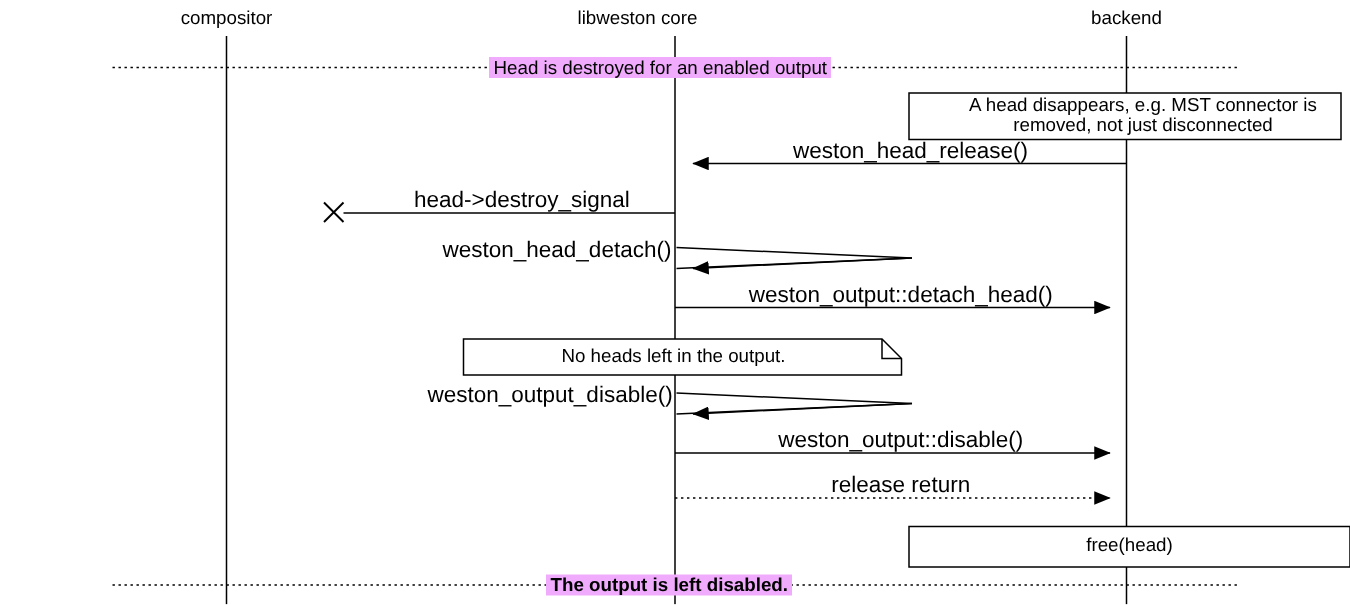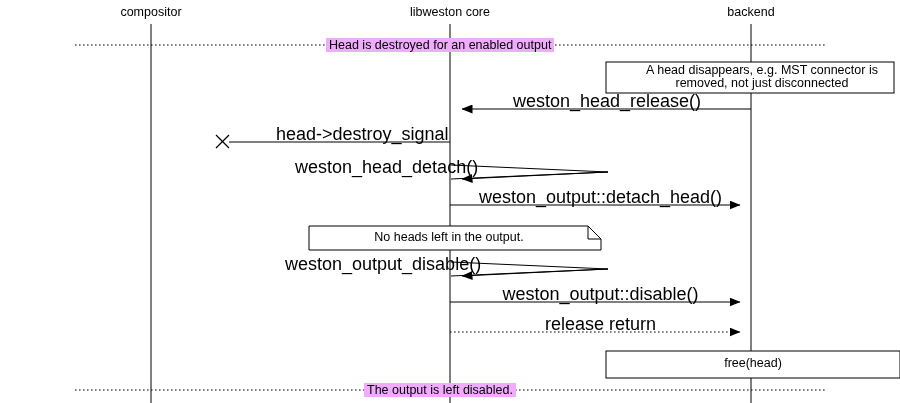--- a/index.html
+++ b/index.html
@@ -33,21 +33,21 @@
   .participant-label {
     text-align: center;
     font-size: 12.5px;
   }
   .divider-label {
     background: #f0abfc;
     padding: 0 3px;
     font-size: 12.5px;
   }
   .msg-label {
-    font-size: 18px;
+    font-size: 15px;
     background: transparent;
   }
   .note-text {
     position: absolute;
     font-size: 12.5px;
     line-height: 13px;
     text-align: center;
     color: #000;
   }
 </style>
@@ -127,21 +127,21 @@
 
     <g>
       <line x1="75" y1="390" x2="825" y2="390" stroke="#000" stroke-width="1" stroke-dasharray="1.6,2.4"></line>
     </g>
   </svg>
 
   <div class="lbl participant-label" style="left:91px; top:5px; width:120px; text-align:center;">
     <span>compositor</span>
   </div>
 
-  <div class="lbl participant-label" style="left:385px; top:5px; width:130px; text-align:center;">
+  <div class="lbl participant-label" style="left:385px; top:5px; width:130px; text-align:left;">
     <span>libweston core</span>
   </div>
 
   <div class="lbl participant-label" style="left:696px; top:5px; width:110px; text-align:center;">
     <span>backend</span>
   </div>
 
   <div class="lbl divider-label" style="left:326px; top:38px;">
     <span>Head is destroyed for an enabled output</span>
   </div>
@@ -180,17 +180,17 @@
   </div>
 
   <div class="lbl msg-label" style="left:450px; top:317px; width:301px; text-align:center;">
     <span>release return</span>
   </div>
 
   <div class="note-text" style="left:607px; top:357px; width:292px;">
     <div>free(head)</div>
   </div>
 
-  <div class="lbl divider-label" style="left:364px; top:383px;">
+  <div class="lbl divider-label" style="left:364px; top:383px;font-weight:bold;">
     <span>The output is left disabled.</span>
   </div>
 
 </div>
 
 </body></html>

